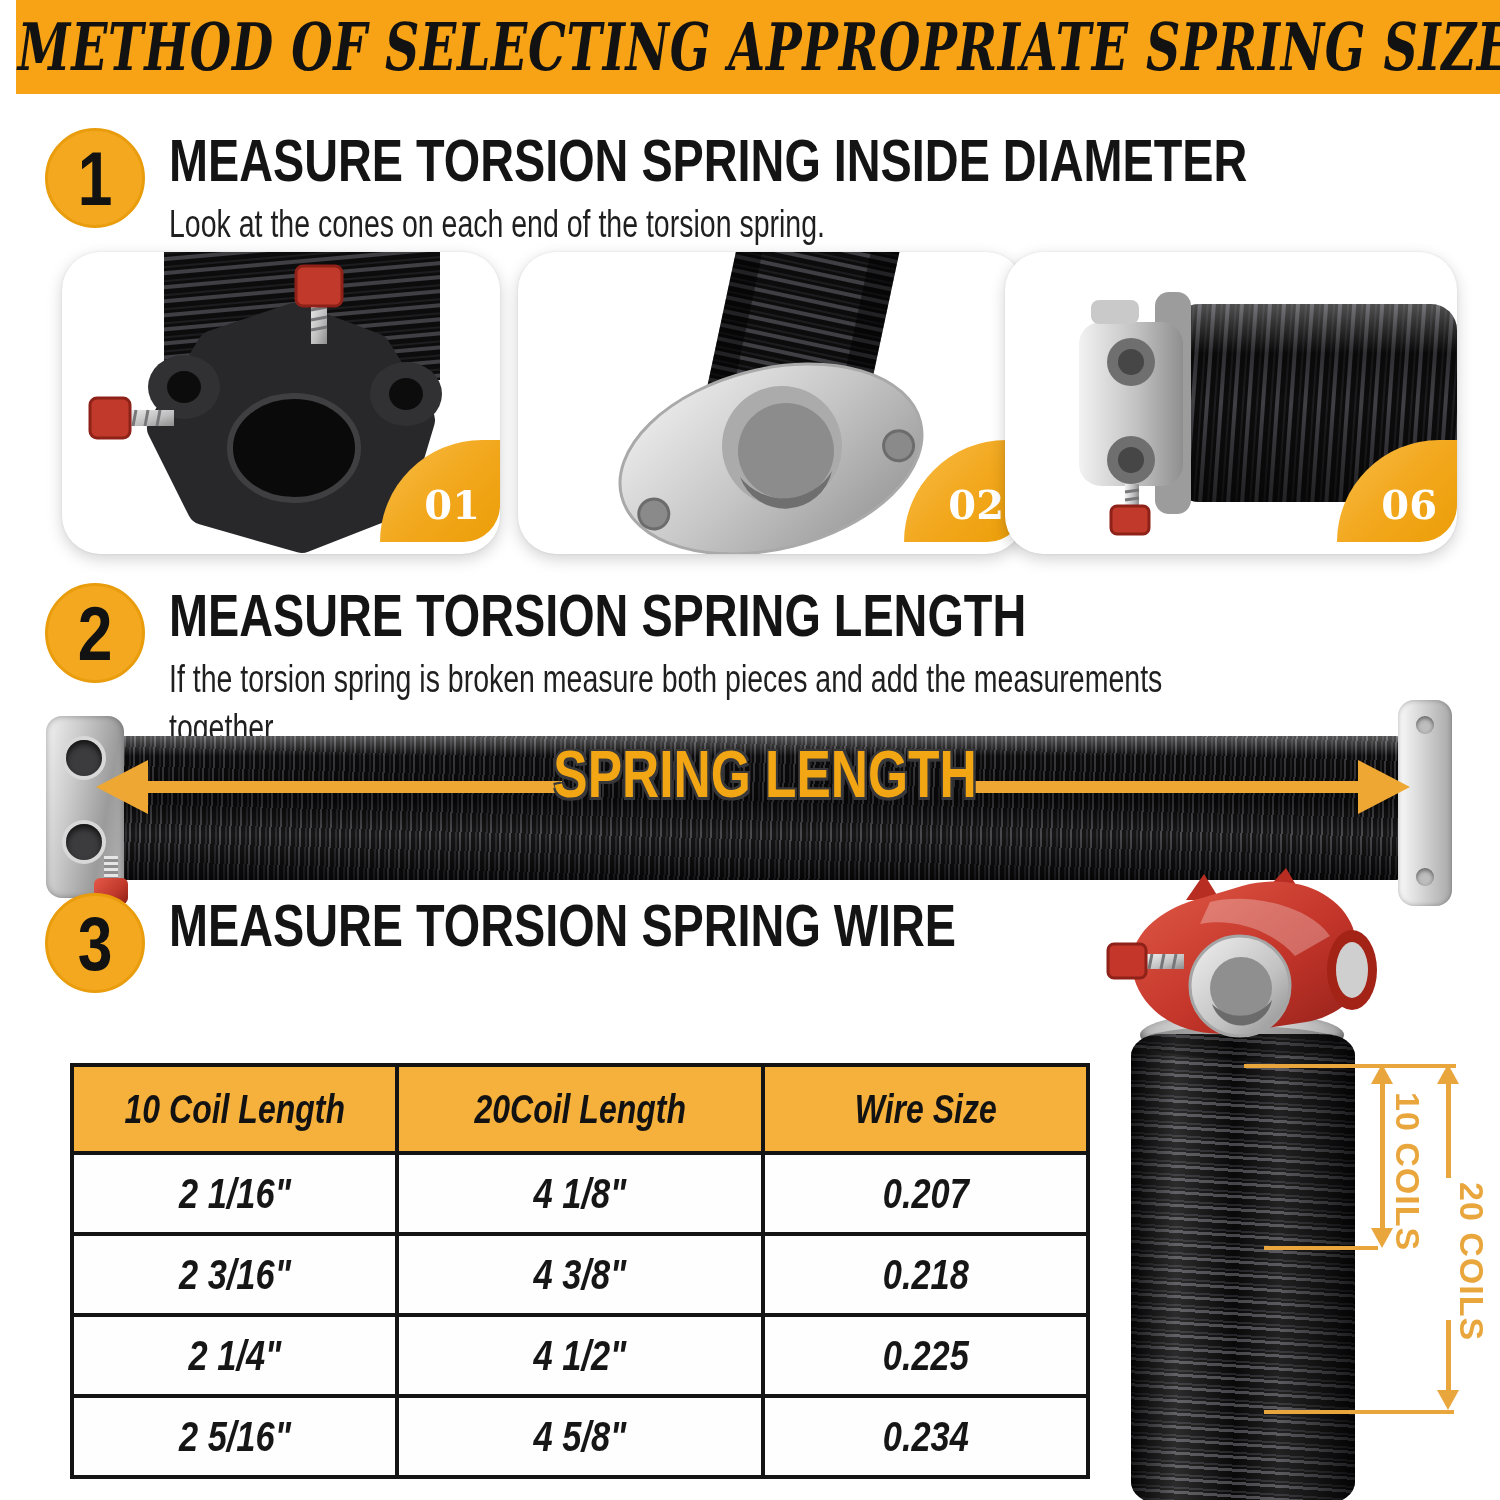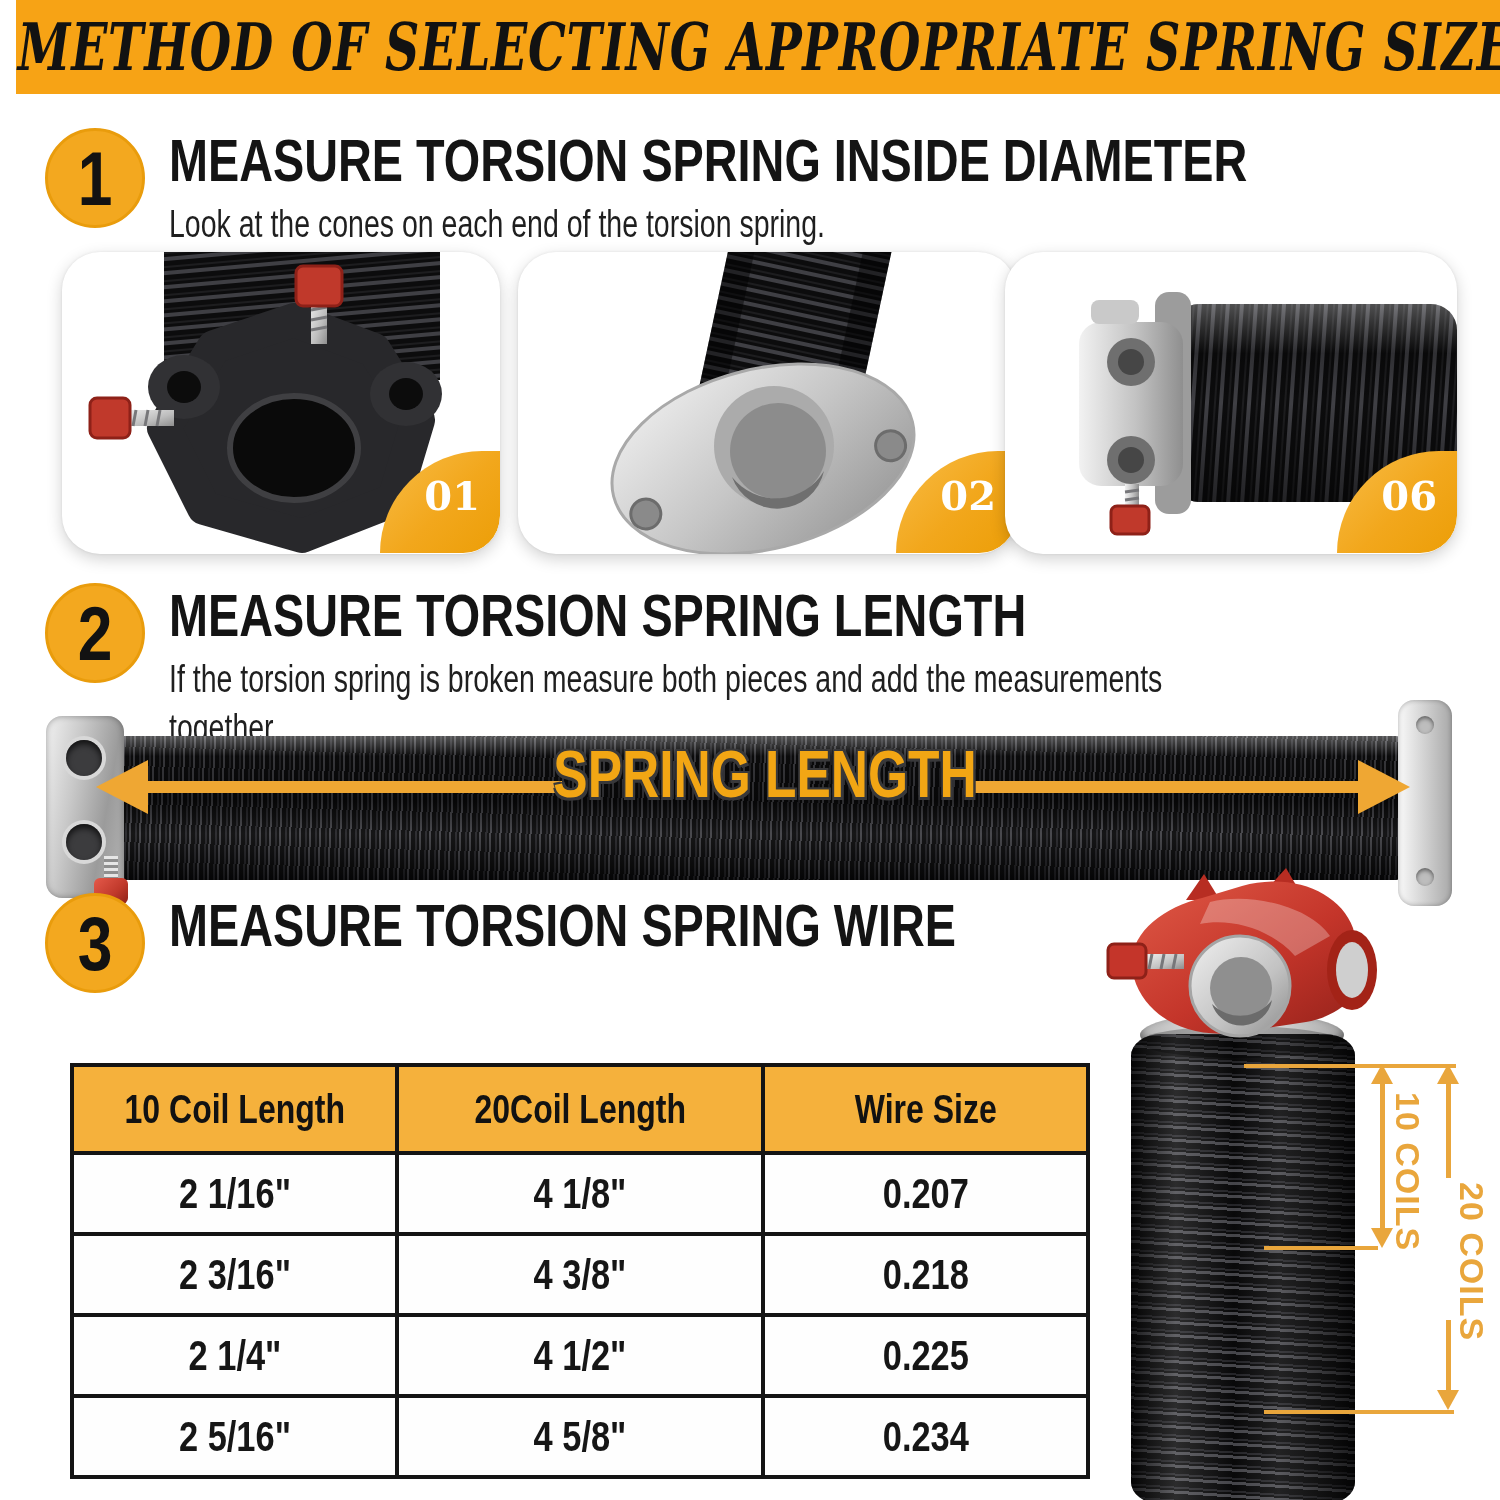--- a/index.html
+++ b/index.html
@@ -26,26 +26,26 @@
   .step-desc span{display:inline-block;transform:scaleX(.75);transform-origin:0 0;}
   .step1{top:128px;}
   .step2{top:583px;}
   .step3{top:893px;}
   .step3 .step-desc span{width:1300px;}
 
   
   .card{position:absolute;top:252px;height:302px;background:#fff;border-radius:38px;
         box-shadow:0 5px 16px rgba(0,0,0,.18),0 0 3px rgba(0,0,0,.08);overflow:hidden;}
   .card1{left:62px;width:438px;}
-  .card2{left:518px;width:498px;}
+  .card2{left:518px;width:498px;padding-left:8px;}
   .card3{left:1005px;width:452px;}
   .card svg{display:block;}
-  .wedge{position:absolute;right:0;bottom:1px;width:120px;height:102px;
+  .wedge{position:absolute;right:0;bottom:12px;width:120px;height:102px;
          background:linear-gradient(135deg,#F8BC46 0%,#F2A71C 55%,#EC9E07 100%);
-         border-radius:105px 0 38px 0;display:flex;align-items:center;justify-content:flex-end;}
+         border-radius:105px 0 38px 0;display:flex;align-items:flex-end;justify-content:flex-end;}
   .wedge span{font-family:"DejaVu Serif",serif;font-weight:bold;font-size:40px;color:#ffffff;
               padding:0 20px 14px 0;}
 
   
   .spring2-body{position:absolute;left:84px;top:736px;width:1322px;height:144px;border-radius:10px;
      background:repeating-linear-gradient(93deg,#45454a 0 2px,#0b0b0c 2px 6px,#28282c 6px 8px,#0b0b0c 8px 10px);}
   .spring2-body::after{content:"";position:absolute;inset:0;border-radius:10px;
      background:linear-gradient(180deg,rgba(255,255,255,.30) 0%,rgba(10,10,10,.25) 14%,rgba(0,0,0,.38) 45%,rgba(120,120,120,.10) 68%,rgba(0,0,0,.5) 100%);}
   .cone-left{position:absolute;left:46px;top:716px;width:78px;height:182px;border-radius:16px;
      background:linear-gradient(100deg,#f2f2f2 0%,#c9c9c9 35%,#9b9b9b 70%,#b5b5b5 100%);
@@ -74,21 +74,21 @@
      border-bottom:27px solid transparent;border-right:52px solid #EFA733;}
   .sl-head-r{left:1358px;top:760px;width:0;height:0;border-top:27px solid transparent;
      border-bottom:27px solid transparent;border-left:52px solid #EFA733;}
   .sl-label{position:absolute;left:765px;top:736px;transform:translateX(-50%);}
   .sl-label span{display:inline-block;font-size:66px;font-weight:800;color:#F2A614;white-space:nowrap;
      transform:scaleX(.78);
      text-shadow:3px 3px 0 #38383a,-2px -2px 0 #38383a,3px -2px 0 #38383a,-2px 3px 0 #38383a;}
 
   
   .spec-table{position:absolute;left:70px;top:1063px;width:1020px;border-collapse:collapse;}
-  .spec-table th,.spec-table td{border:4px solid #141414;text-align:center;padding:0;}
+  .spec-table th,.spec-table td{border:4px solid #141414;text-align:center;padding:0;font-style:italic;}
   .spec-table th{background:#F5B13C;height:84px;font-size:40px;font-weight:800;color:#121212;}
   .spec-table td{background:#fefefe;height:77px;font-size:43px;font-weight:700;color:#161616;}
   .spec-table .cnd{display:inline-block;transform:scaleX(.8);white-space:nowrap;}
   .col1{width:32%;} .col2{width:36%;} .col3{width:32%;}
 
   
   .s3-ring{position:absolute;left:1140px;top:1012px;width:204px;height:46px;border-radius:50%;
      background:radial-gradient(ellipse at 45% 35%,#f1f1f1 0%,#b9b9b9 55%,#7f7f7f 100%);
      box-shadow:inset 0 -4px 8px rgba(0,0,0,.45);}
   .s3-body{position:absolute;left:1131px;top:1034px;width:224px;height:470px;border-radius:30px/22px;

